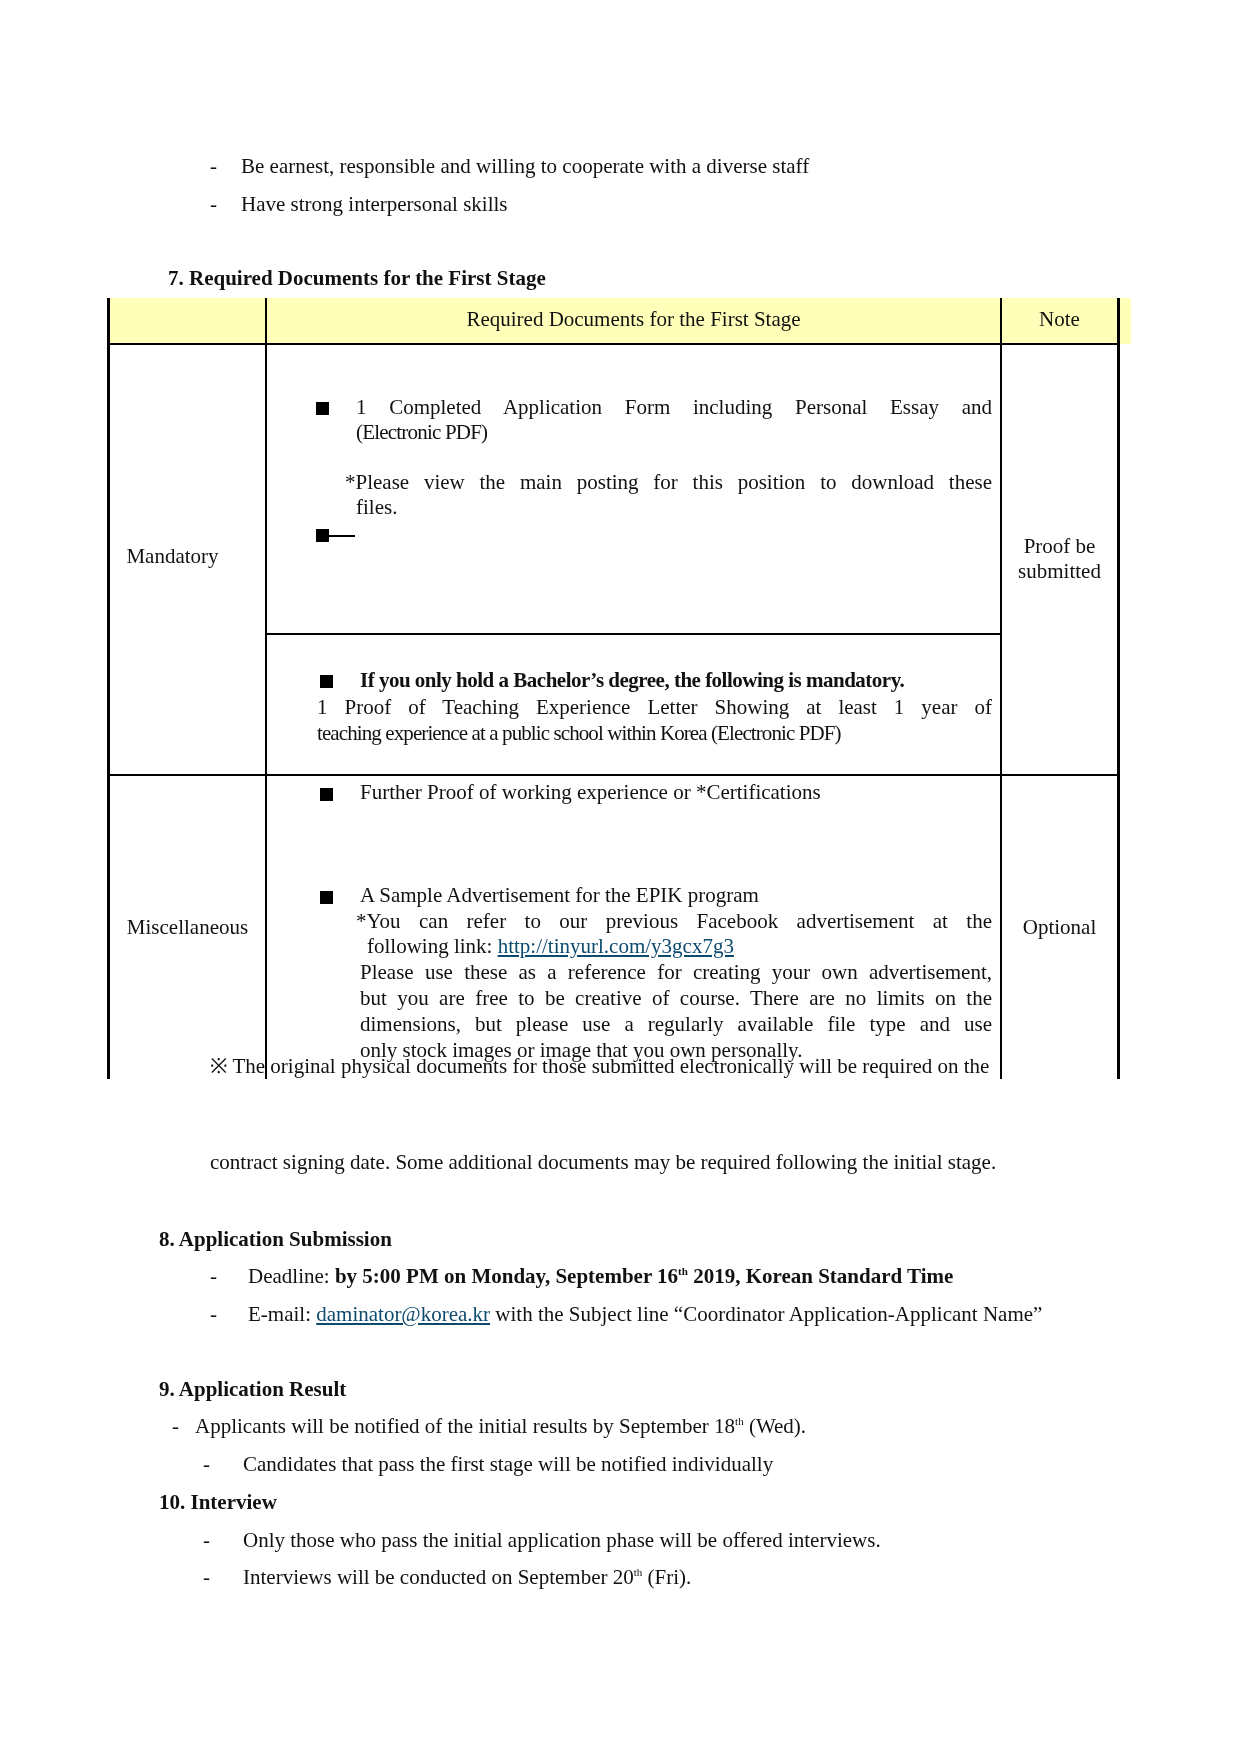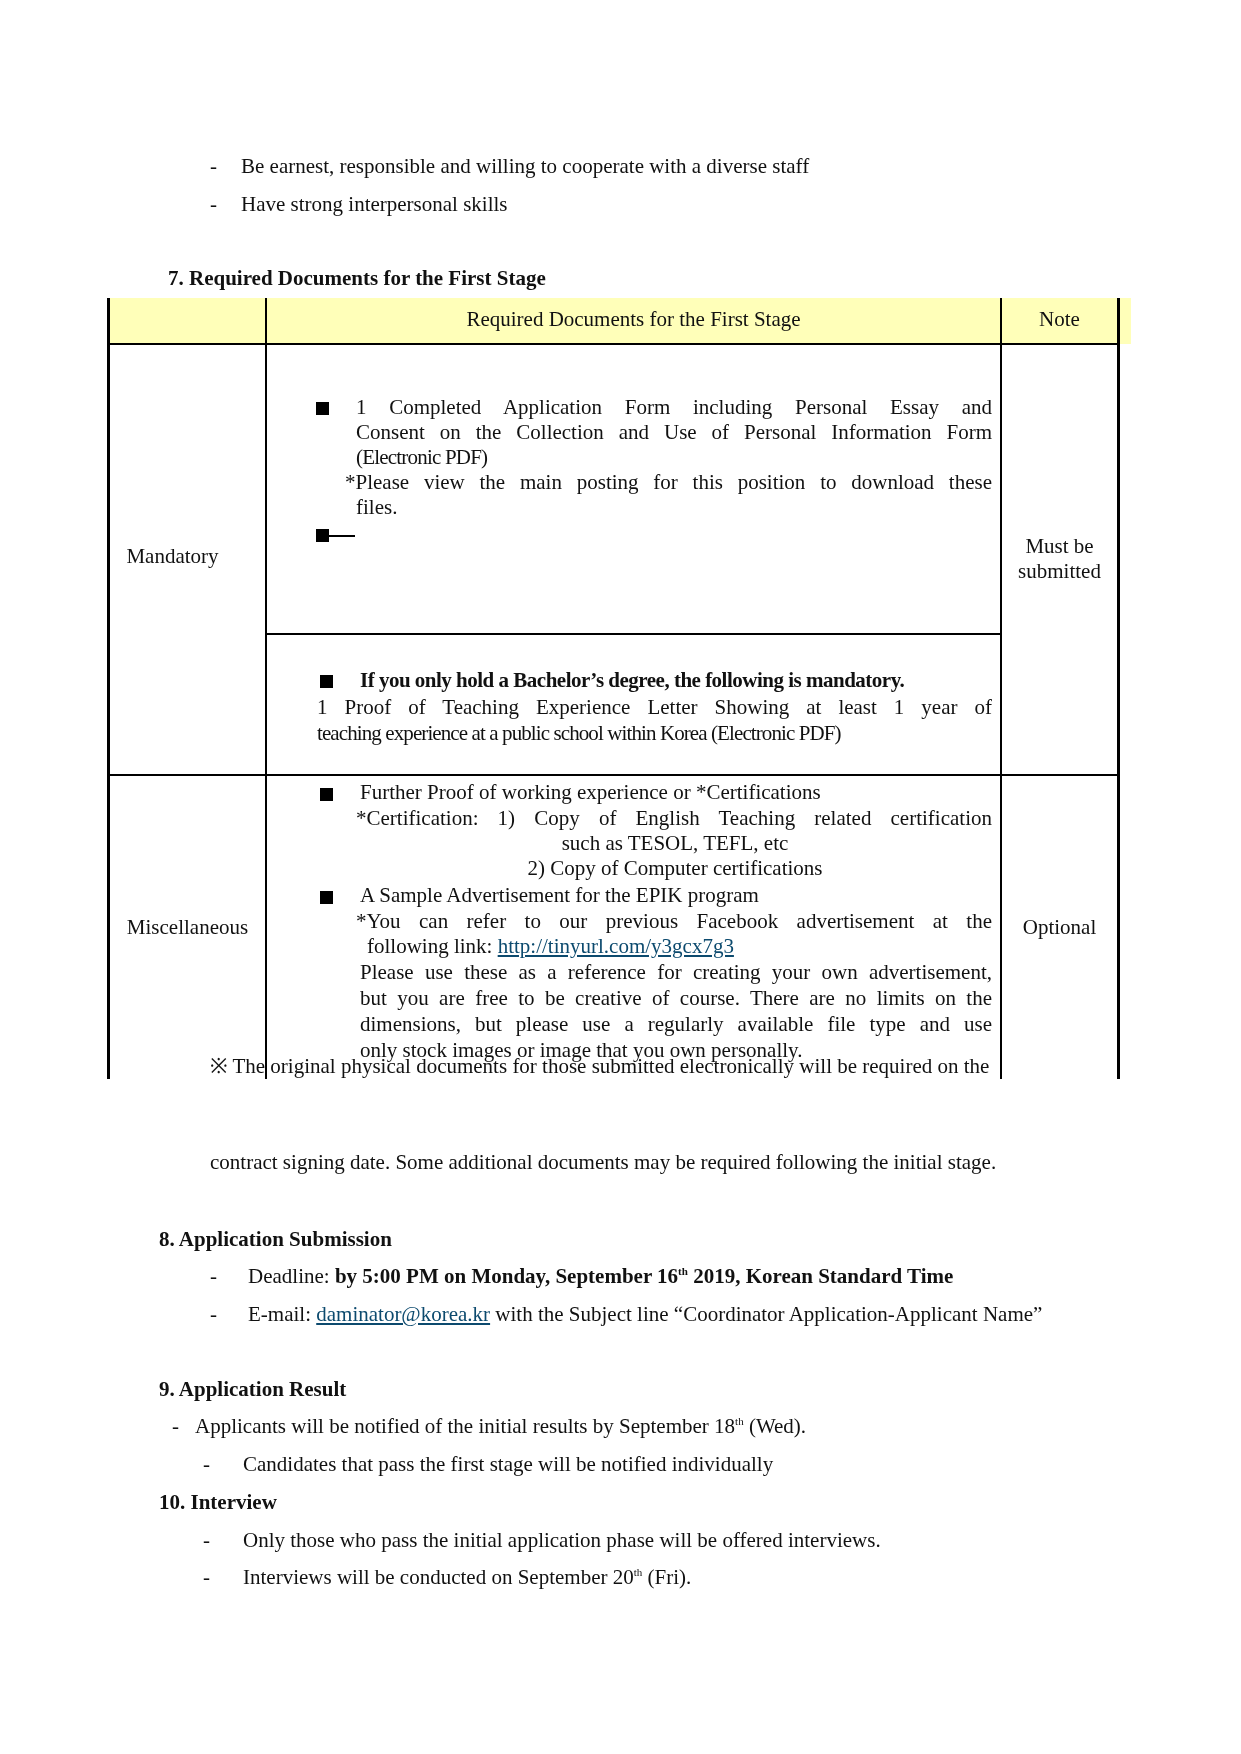--- a/index.html
+++ b/index.html
@@ -45,28 +45,27 @@
 
   <div class="hline" style="left:0; top:45px; width:1013px;"></div>
   <div class="hline" style="left:159px; top:335px; width:735px;"></div>
   <div class="hline" style="left:0; top:476px; width:1013px;"></div>
 
   <span class="cell-text" style="left:160px; width:733px; top:9px;">Required Documents for the First Stage</span>
   <span class="cell-text" style="left:895px; width:115px; top:9px;">Note</span>
 
   <span class="cell-text" style="left:3px; width:125px; top:246px;">Mandatory</span>
   <div class="cell-text" style="left:895px; width:115px; top:236px; line-height:25px;">
-    <div>Must be</div>
+    <div>Proof be</div>
     <div>submitted</div>
   </div>
 
   <div class="bullet" style="left:209px; top:104px;"></div>
   <div class="just" style="left:249px; width:636px; top:97px; line-height:25px;">
     <div style="text-align:justify; text-align-last:justify;">1 Completed Application Form including Personal Essay and</div>
-    <div style="text-align:justify; text-align-last:justify;">Consent on the Collection and Use of Personal Information Form</div>
     <div style="text-align-last:left; letter-spacing:-0.8px;">(Electronic PDF)</div>
   </div>
   <div class="just" style="left:238px; width:647px; top:172px; line-height:25px;">
     <div style="text-align:justify; text-align-last:justify;">*Please view the main posting for this position to download these</div>
     <div style="text-align-last:left; padding-left:11px;">files.</div>
   </div>
   <div class="bullet" style="left:209px; top:231px;"></div>
   <div style="position:absolute; left:216px; top:237px; width:32px; height:1.5px; background:#000;"></div>
 
   <div class="bullet" style="left:213px; top:377px;"></div>
@@ -74,25 +73,20 @@
   <div class="just" style="left:210px; width:675px; top:396px; line-height:26px;">
     <div style="text-align:justify; text-align-last:justify;">1 Proof of Teaching Experience Letter Showing at least 1 year of</div>
     <div style="text-align-last:left; letter-spacing:-0.9px;">teaching experience at a public school within Korea (Electronic PDF)</div>
   </div>
 
   <span class="cell-text" style="left:3px; width:155px; top:617px;">Miscellaneous</span>
   <span class="cell-text" style="left:895px; width:115px; top:617px;">Optional</span>
 
   <div class="bullet" style="left:213px; top:490px;"></div>
   <span class="line" style="left:253px; top:482px;">Further Proof of working experience or *Certifications</span>
-  <div class="just" style="left:249px; width:636px; top:508px; line-height:25px;">
-    <div style="text-align:justify; text-align-last:justify;">*Certification: 1) Copy of English Teaching related certification</div>
-    <div style="text-align:center; text-align-last:center; padding-left:2px;">such as TESOL, TEFL, etc</div>
-    <div style="text-align:center; text-align-last:center; padding-left:2px;">2) Copy of Computer certifications</div>
-  </div>
 
   <div class="bullet" style="left:213px; top:593px;"></div>
   <span class="line" style="left:253px; top:585px;">A Sample Advertisement for the EPIK program</span>
   <div class="just" style="left:249px; width:636px; top:611px; line-height:25px;">
     <div style="text-align:justify; text-align-last:justify;">*You can refer to our previous Facebook advertisement at the</div>
     <div style="text-align-last:left; padding-left:11px;"><span>following link: </span><a class="link" href="#">http://tinyurl.com/y3gcx7g3</a></div>
   </div>
   <div class="just" style="left:253px; width:632px; top:661px; line-height:26px;">
     <div style="text-align:justify; text-align-last:justify;">Please use these as a reference for creating your own advertisement,</div>
     <div style="text-align:justify; text-align-last:justify;">but you are free to be creative of course. There are no limits on the</div>

